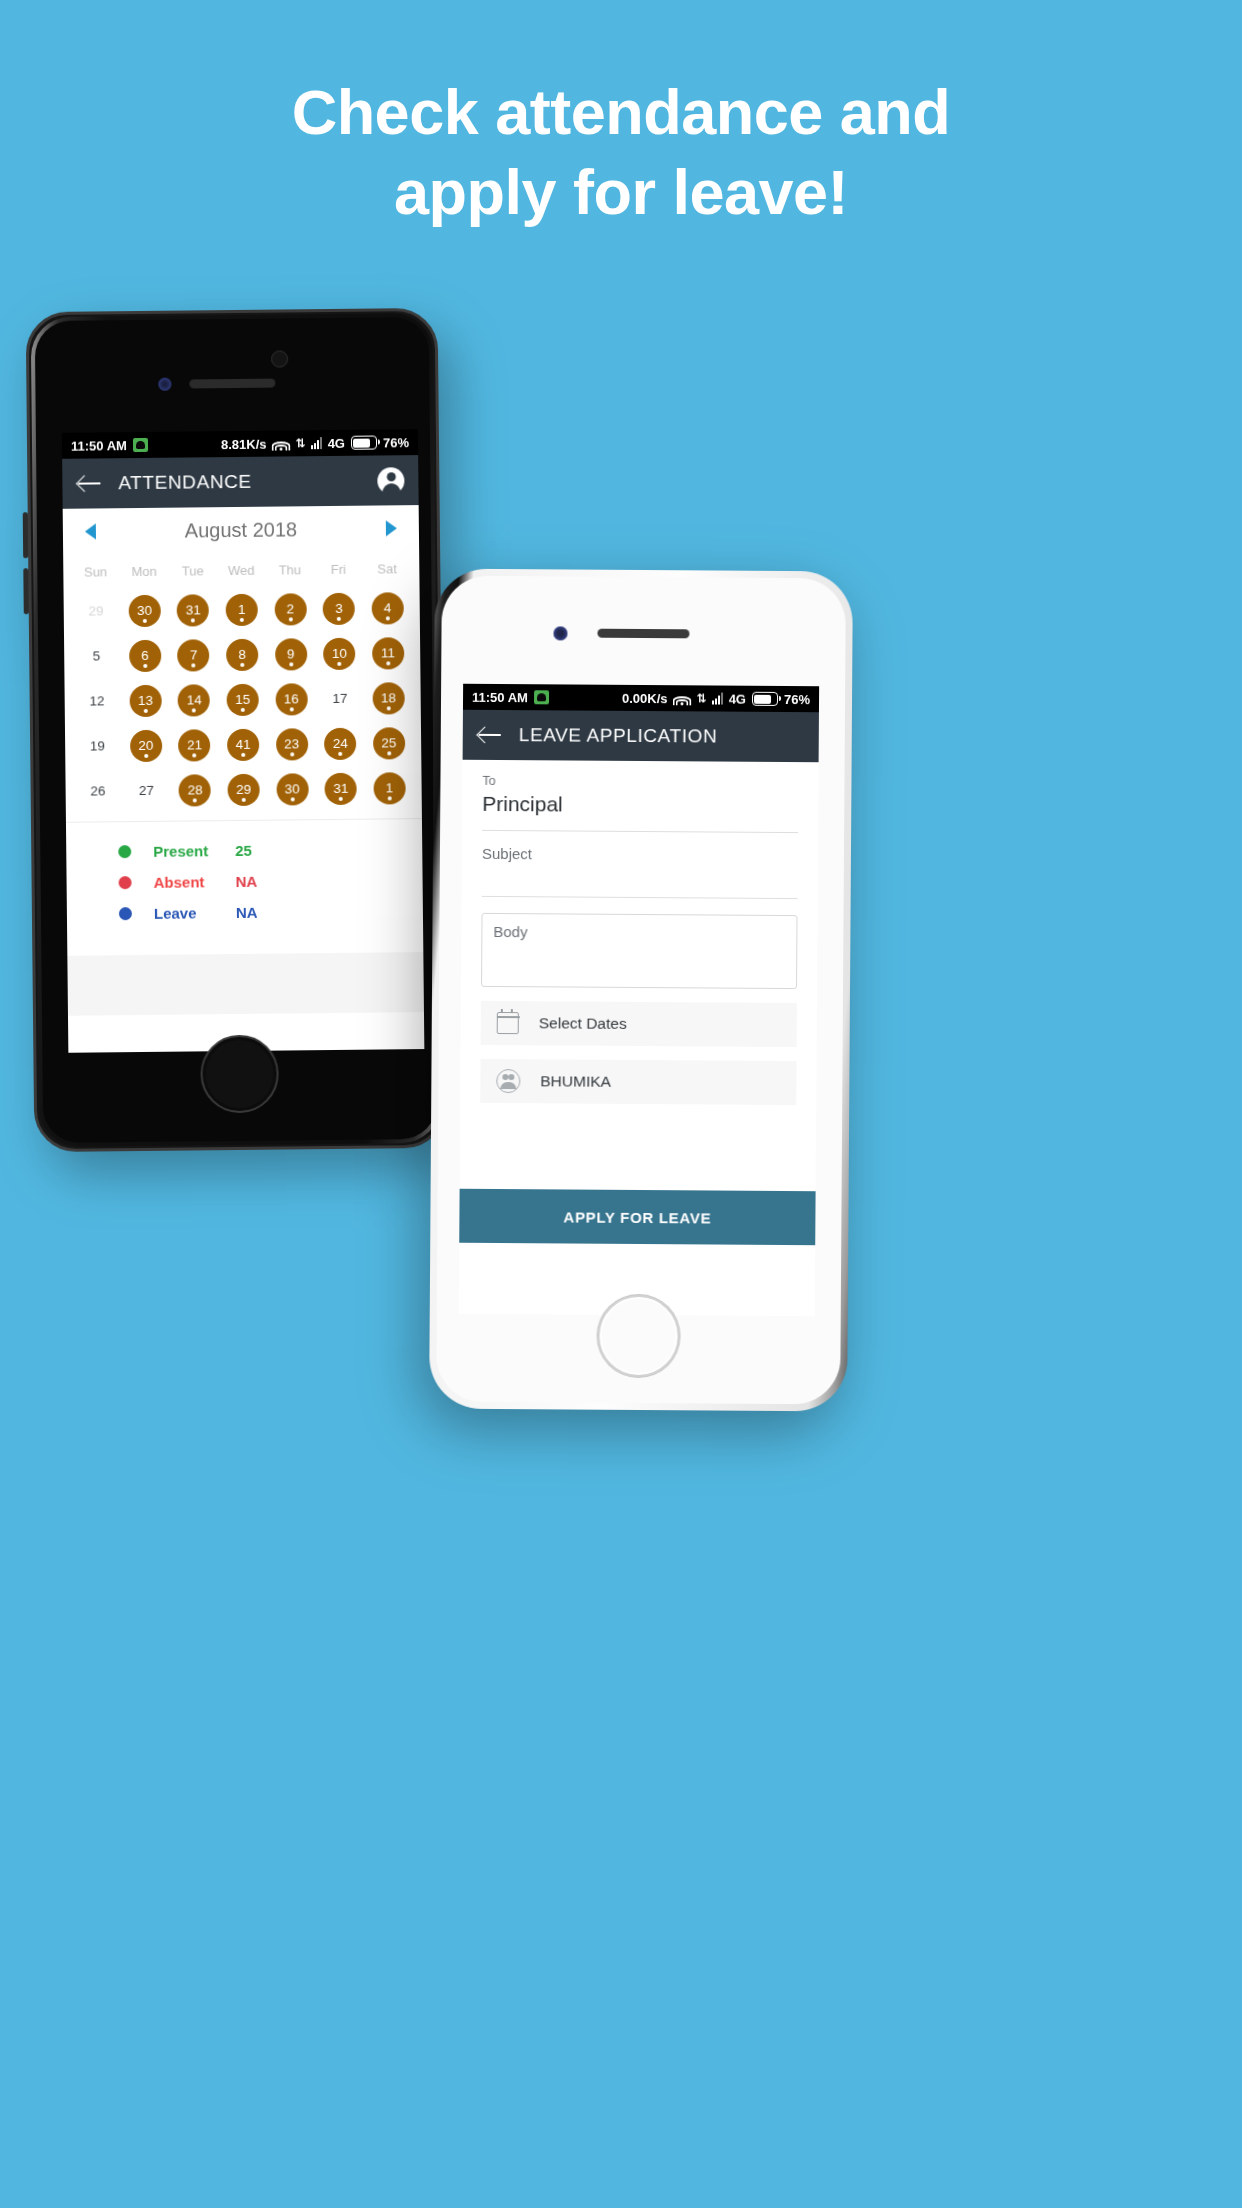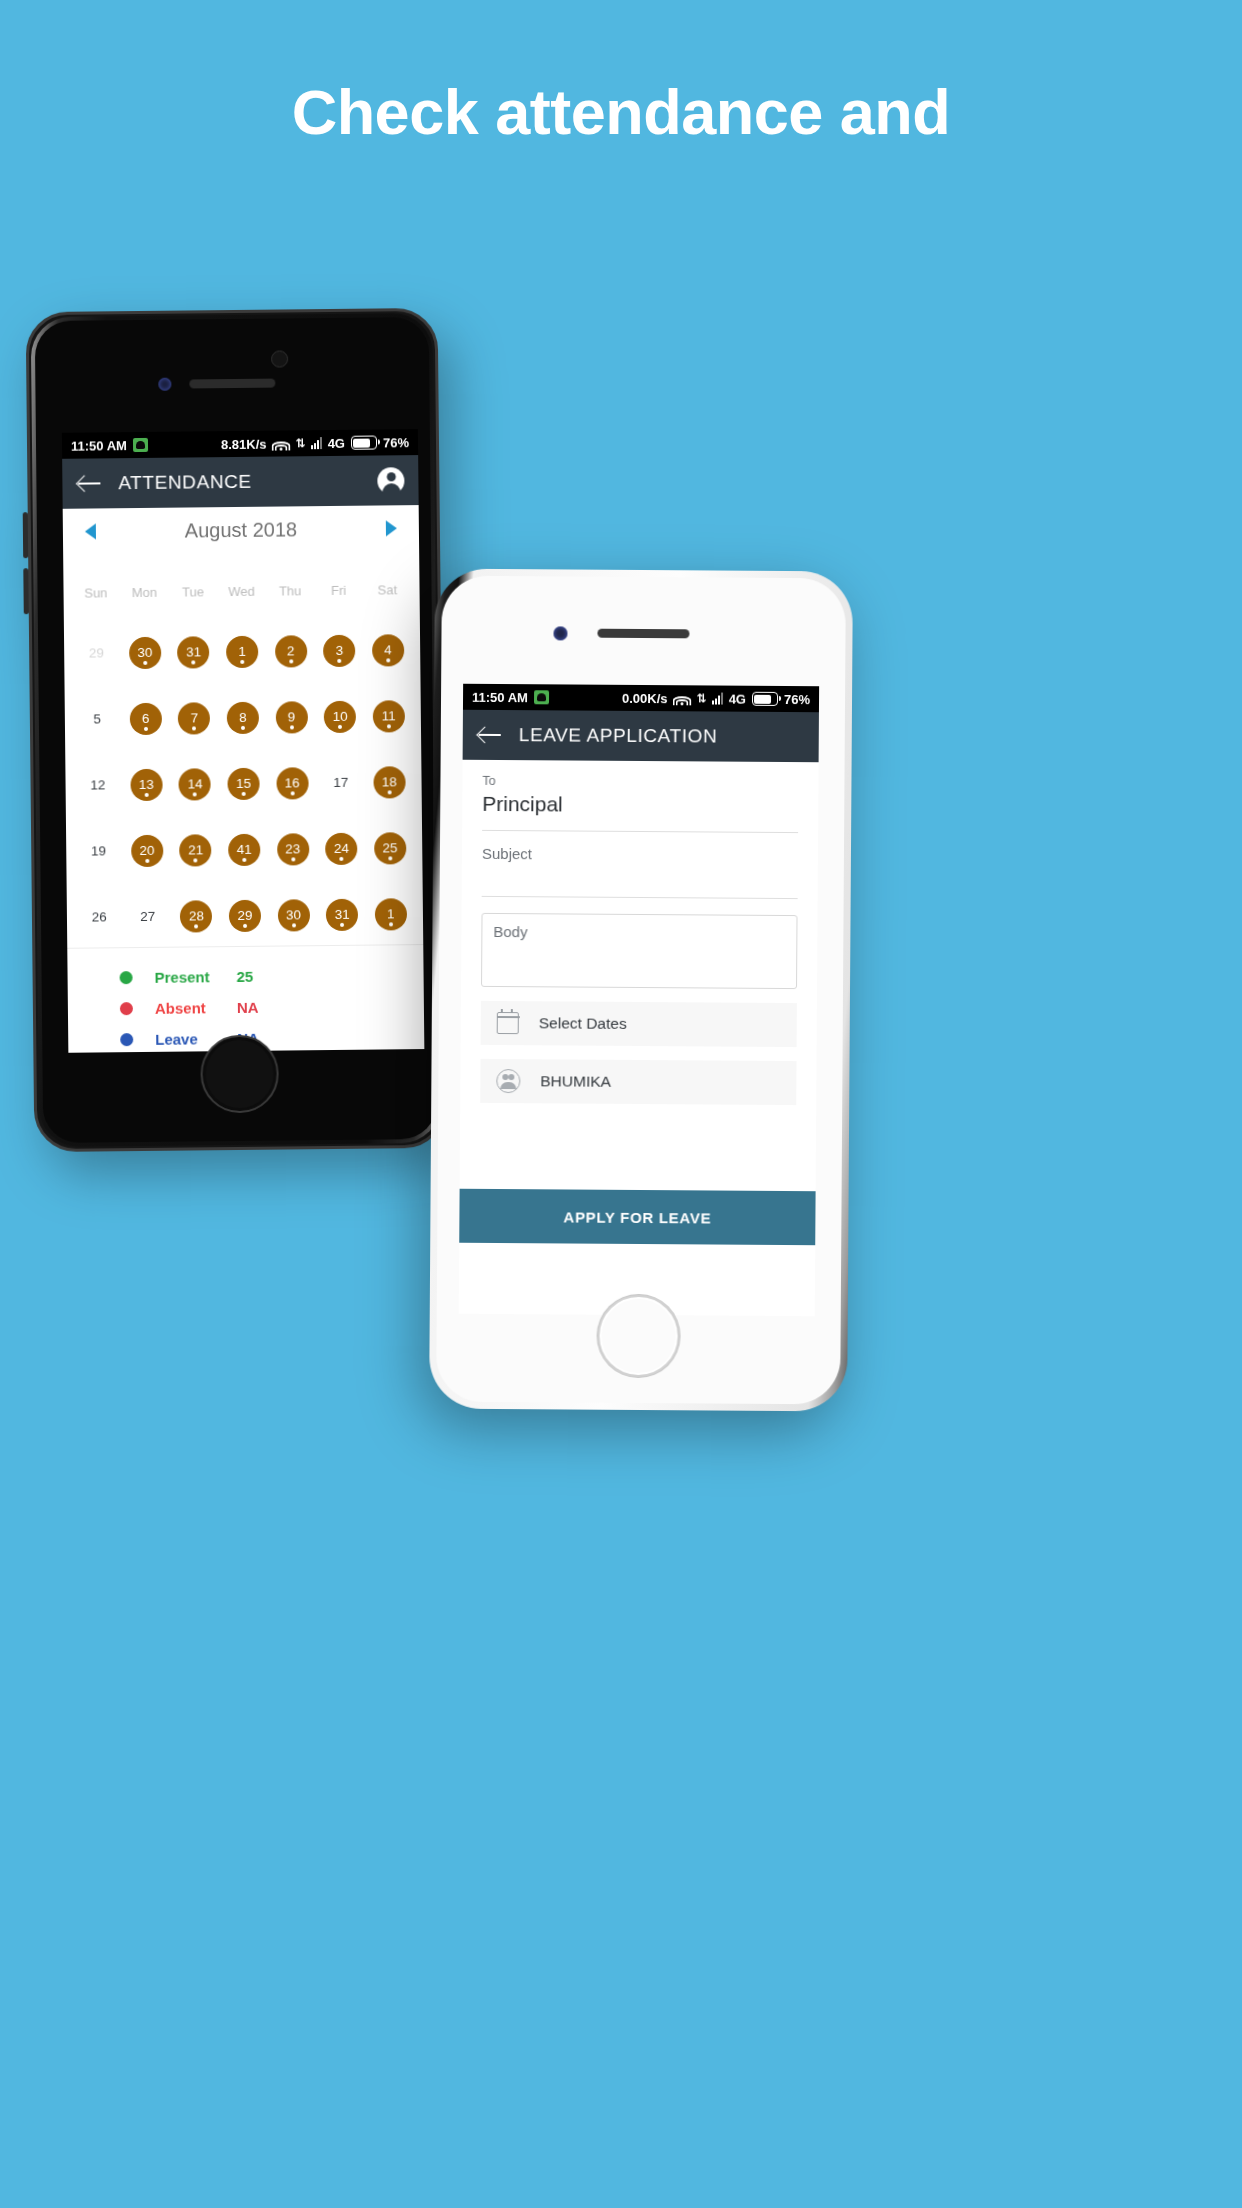--- a/index.html
+++ b/index.html
@@ -158,21 +158,20 @@
   }
   .cal-title{font-size:20px;color:#737373;}
   .tri{width:0;height:0;border-top:8px solid transparent;border-bottom:8px solid transparent;cursor:pointer;}
   .tri.left{border-right:11px solid #2196cf;}
   .tri.right{border-left:11px solid #2196cf;}
   .cal-grid{padding:0 8px;background:#fff;}
   .cal-row{display:flex;}
   .cal-cell{
     flex:1;height:45px;display:flex;align-items:center;justify-content:center;
     font-size:13.5px;
-    margin-top:21px;
   }
   .dow{color:#bdbdbd;font-size:13px;height:34px;}
   .day-plain{color:#3a3f44;}
   .day-mute{color:#d6d6d6;}
   .day-chip{
     width:32px;height:32px;border-radius:50%;background:#a16207;color:#fff;
     display:flex;align-items:center;justify-content:center;font-size:13.5px;position:relative;
   }
   .day-chip::after{
     content:"";position:absolute;left:50%;bottom:3.5px;transform:translateX(-50%);
@@ -218,20 +217,21 @@
   .apply-btn{
     height:54px;background:#37758f;color:#fff;display:flex;align-items:center;justify-content:center;
     font-size:15px;font-weight:bold;letter-spacing:0.7px;cursor:pointer;
   }
 </style>
 </head>
 <body>
 
 <div class="headline">
   <span>Check attendance and</span>
+  <span class="l2">apply for leave!</span>
 </div>
 
 <div class="phone1">
   <div class="p1-body">
     <div class="p1-rim"></div>
     <div class="p1-face">
       <div class="p1-sensor"></div>
       <div class="p1-cam"></div>
       <div class="p1-speaker"></div>
 

